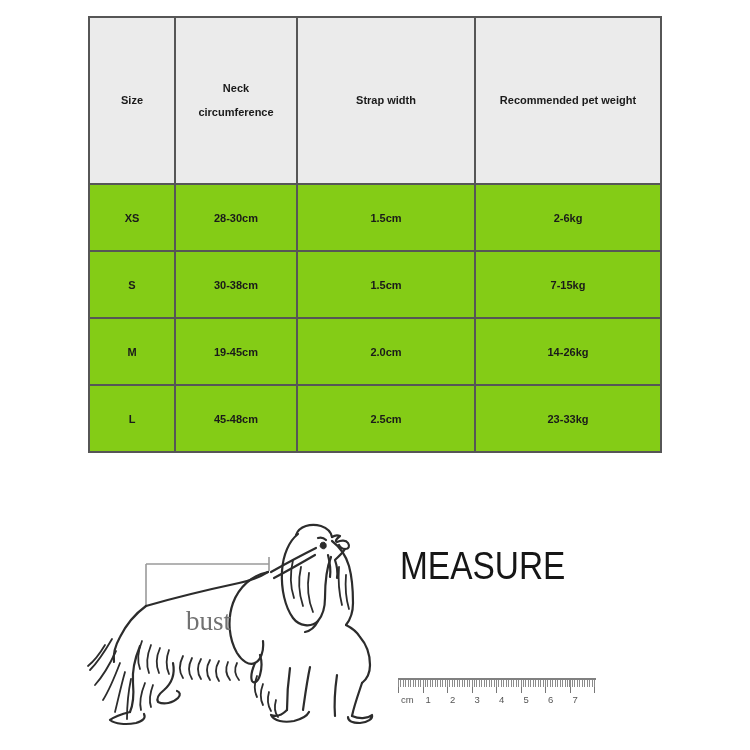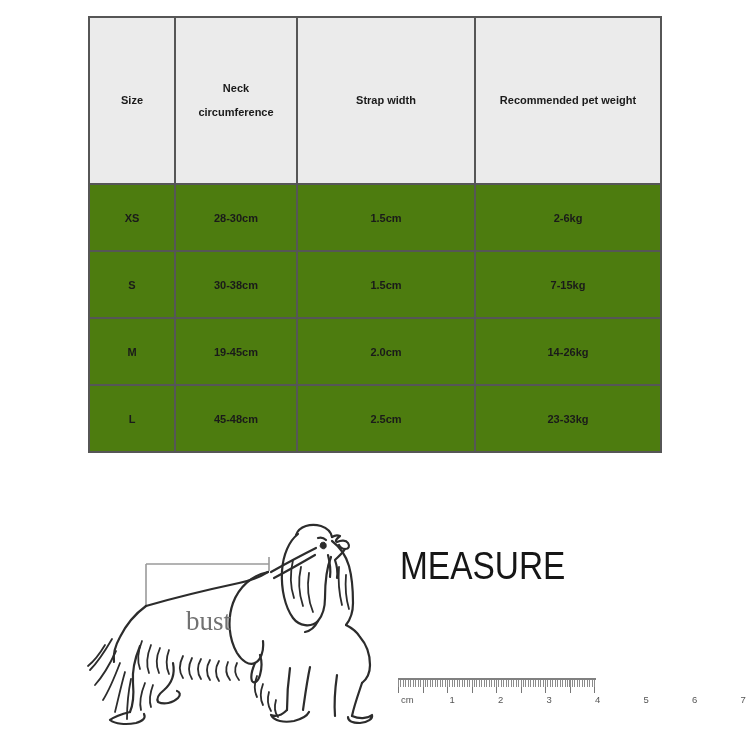--- a/index.html
+++ b/index.html
@@ -22,21 +22,21 @@
   }
   table.size-table th,table.size-table td{
     border:2px solid var(--border);
     text-align:center;vertical-align:middle;
     font-weight:bold;font-size:11px;color:var(--ink);
     padding:0 16px;overflow:hidden;
   }
   table.size-table thead tr{height:167px;}
   table.size-table tbody tr{height:67px;}
   table.size-table th{background:var(--header_bg);line-height:2.1;}
-  table.size-table td{background:#4d7c0f;margin-top:32px;}
+  table.size-table td{background:#84cc16;margin-top:32px;}
   
   .dog-sketch{position:absolute;left:85px;top:515px;width:310px;height:235px;}
   .label-back-length{
     position:absolute;left:147px;top:530px;
     font-size:25px;color:var(--label_gray);white-space:nowrap;
   }
   .label-bust{
     position:absolute;left:186px;top:606px;
     font-size:27px;color:var(--label_gray);white-space:nowrap;font-family:Liberation Serif, serif;
   }
@@ -49,21 +49,21 @@
   .ruler{position:absolute;left:398px;top:678px;width:198px;}
   .ruler-ticks{
     width:100%;height:13px;
     border-top:2px solid #808080;
     background-image:
       repeating-linear-gradient(90deg,var(--ruler_gray) 0 1px,transparent 1px 2.45px),
       repeating-linear-gradient(90deg,#777777 0 1.4px,transparent 1.4px 24.5px);
     background-size:100% 7px,100% 13px;
     background-repeat:no-repeat;
   }
-  .ruler-labels{display:flex;margin-top:1px;gap:24px;}
+  .ruler-labels{display:flex;margin-top:1px;}
   .ruler-labels span{
     display:inline-block;width:24.5px;flex:0 0 24.5px;
     font-size:9.5px;color:#555555;padding-left:3px;box-sizing:border-box;
   }
 </style>
 </head>
 <body>
 
 <div class="canvas">
 

